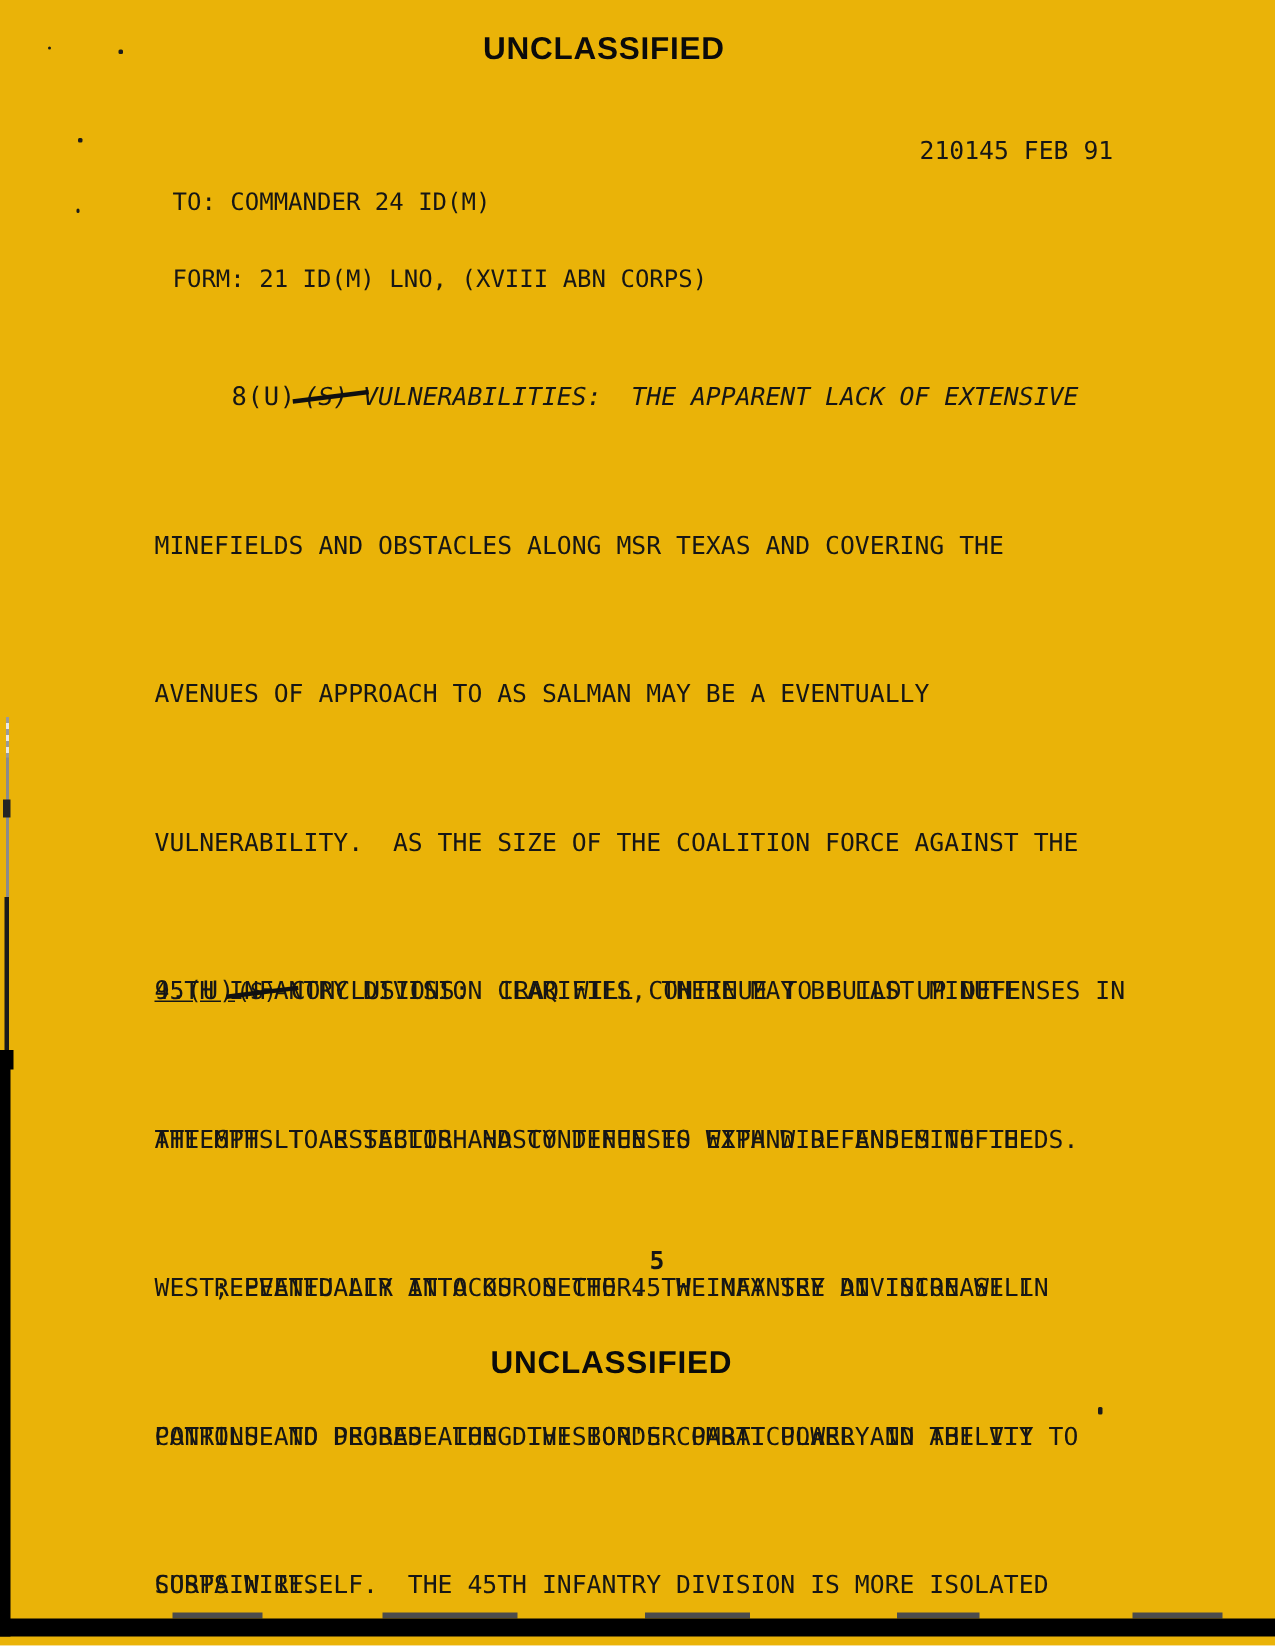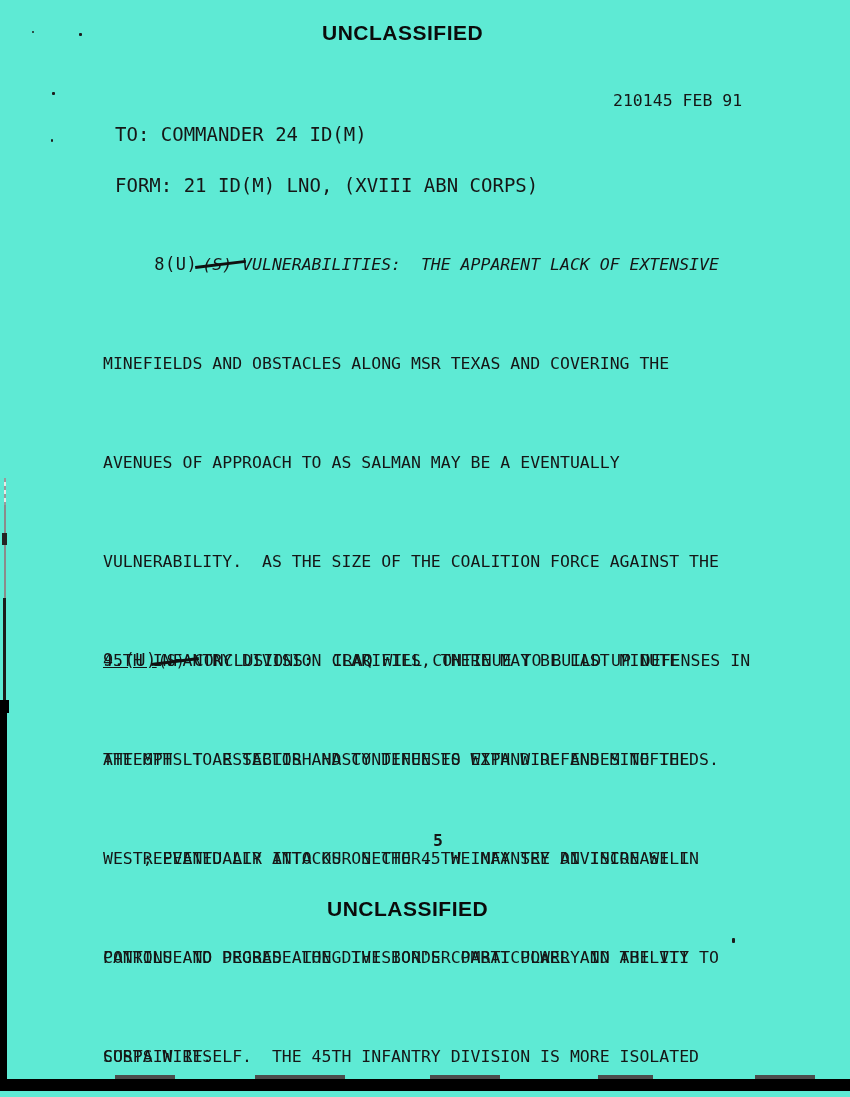--- a/index.html
+++ b/index.html
@@ -1,37 +1,37 @@
 <!DOCTYPE html>
 <html><head>
 <meta charset="utf-8">
 <style>
   html,body{margin:0;padding:0;background:#ffffff;}
   .page{
     position:relative;
     width:850px;height:1097px;
-    background:#5eead4;
+    background:#eab308;
     overflow:hidden;
     font-family:"DejaVu Sans Mono",monospace;
     color:#161616;
   }
   .classification{
     position:absolute;
     font-family:"Liberation Sans","DejaVu Sans",sans-serif;
     font-weight:bold;
     font-size:21px;
     letter-spacing:0.5px;
     color:#0b0b0b;
     white-space:pre;
   }
   .top-class{left:322px;top:21px;}
   .bottom-class{left:327px;top:897px;}
   .addr-block{
     position:absolute;left:115px;top:92px;
-    font-size:19px;line-height:17px;white-space:pre;
+    font-size:16px;line-height:17px;white-space:pre;
   }
   .dtg{
     position:absolute;left:613px;top:92px;
     font-size:16.5px;line-height:17px;white-space:pre;text-align:center;
   }
   .para{
     position:absolute;left:103px;
     font-size:16.5px;line-height:33px;white-space:pre;
   }
   #para8{top:182px;}

